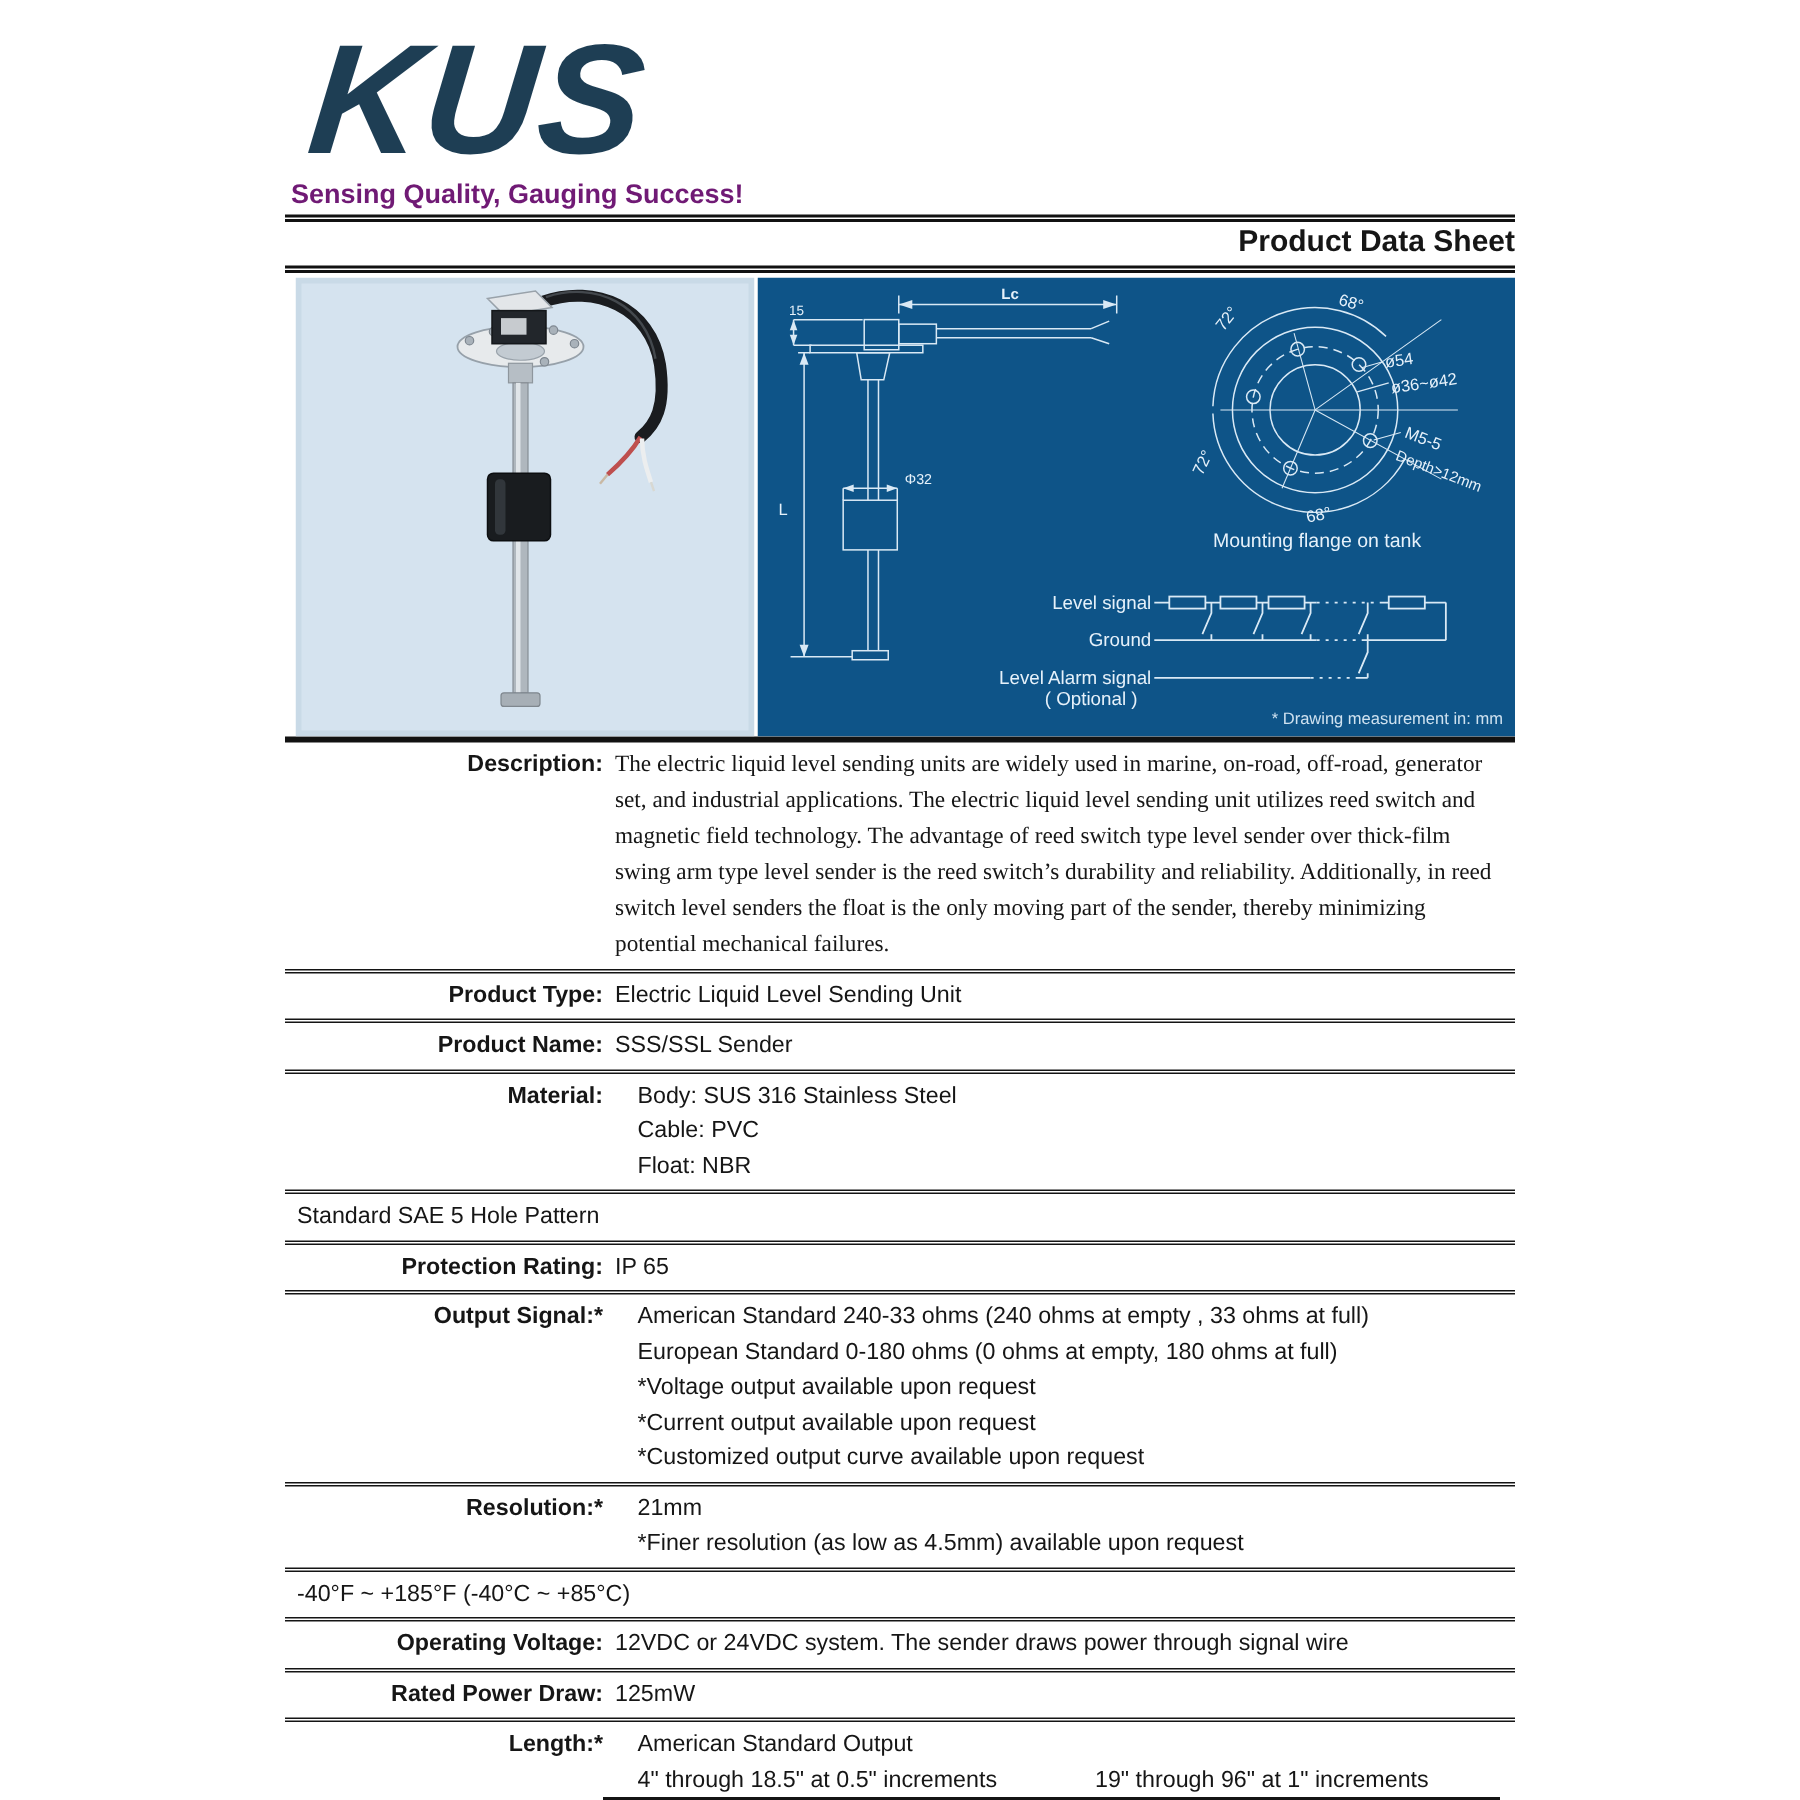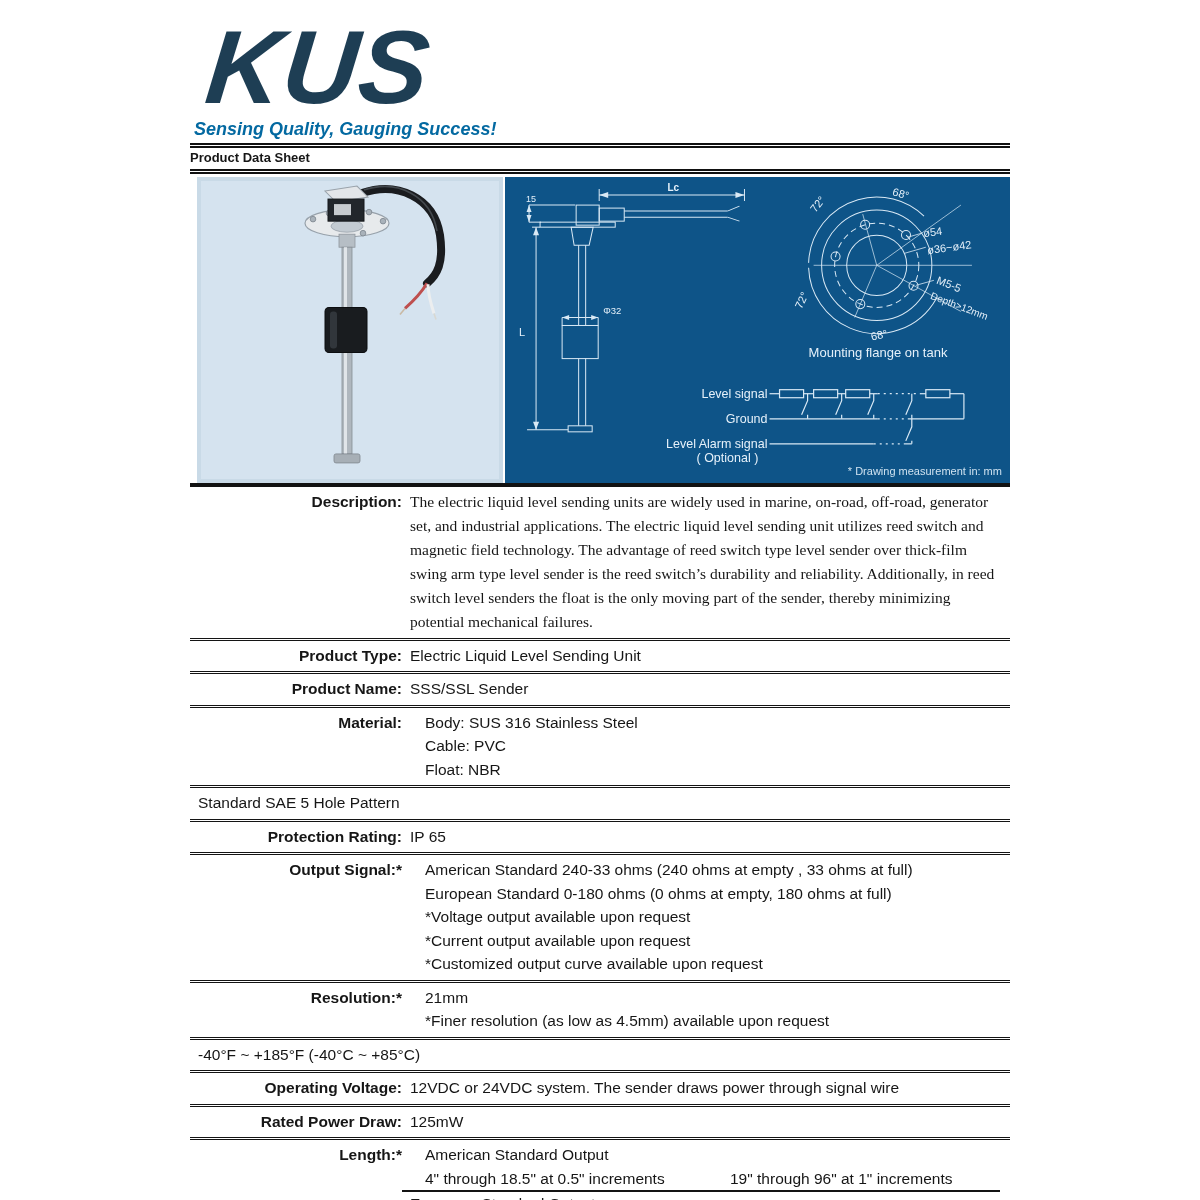--- a/index.html
+++ b/index.html
@@ -8,24 +8,24 @@
     font-family:"Liberation Sans", sans-serif; color:#161616;
     -webkit-font-smoothing:antialiased;
   }
   .content { position:absolute; left:190px; top:0; width:820px; }
   .logo-block { padding-top:20px; }
   .kus-logo {
     font-size:104px; line-height:0.92; font-weight:bold; font-style:italic;
     color:#1E3E54; letter-spacing:1px; width:max-content;
     transform:skewX(-6deg); transform-origin:left bottom; padding-left:12px;
   }
-  .tagline { font-size:18px; font-weight:bold; font-style:italic; color:#0369a1; margin:3px 0 3px 4px; }
+  .tagline { font-size:18px; font-weight:bold; color:#701a75; margin:3px 0 3px 4px; }
   .pds-header {
     border-top:5px double #111; border-bottom:5px double #111;
-    text-align:left; font-weight:bold; font-size:13px; padding:2px 0 4px;
+    text-align:right; font-weight:bold; font-size:20px; padding:2px 0 4px;
   }
   .figure-band { display:flex; gap:2px; padding:3px 0 0 7px; height:306px; border-bottom:4px solid #121212; }
   .photo-panel { width:306px; flex:none; }
   .drawing-panel { flex:1; min-width:0; }
   .figure-band svg { display:block; width:100%; height:100%; }
 
   .spec-table { border-bottom:2px solid #141414; }
   .row { display:flex; }
   .row + .row { border-top:3px double #141414; }
   .label-cell {

